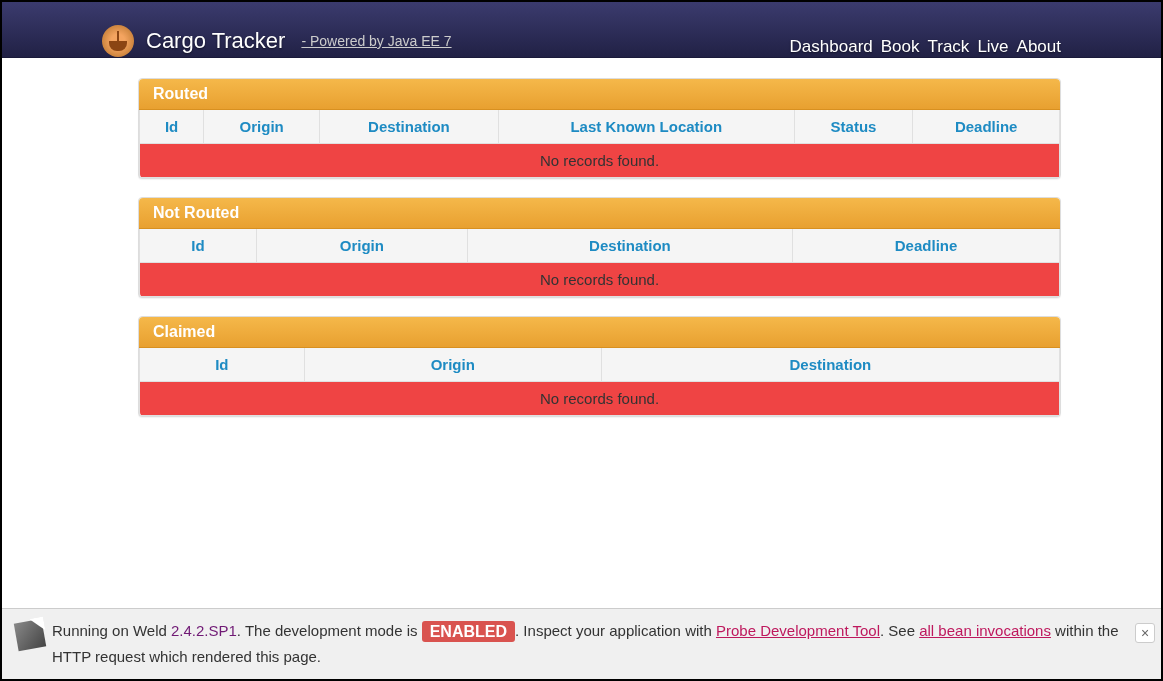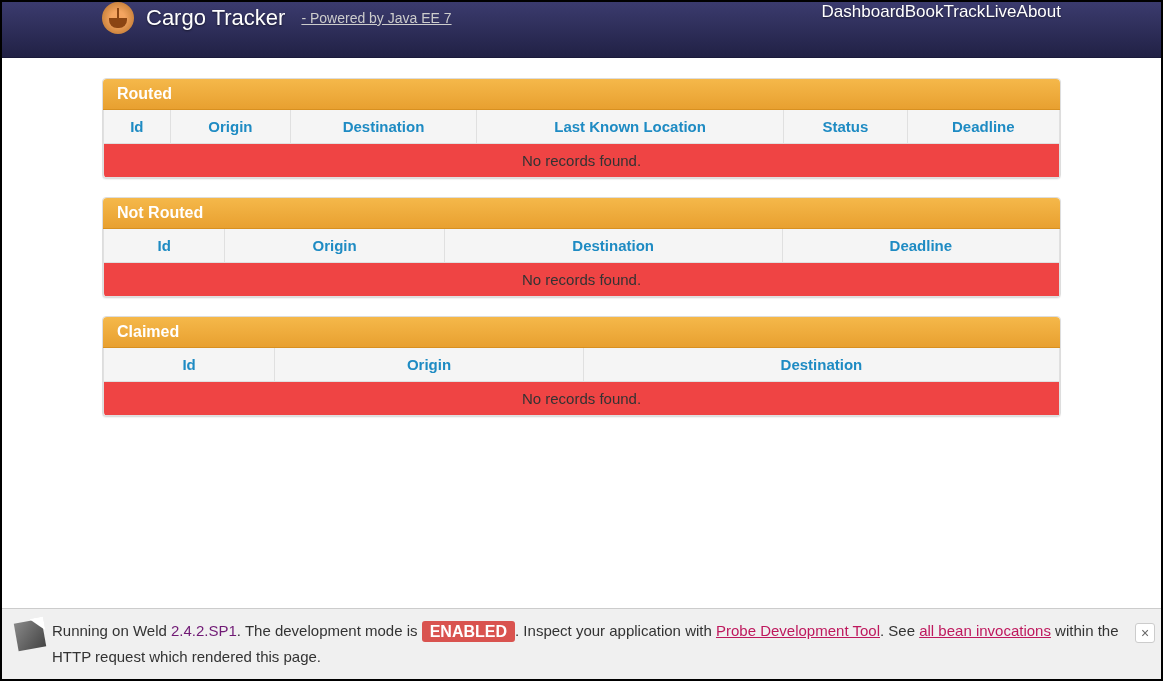--- a/index.html
+++ b/index.html
@@ -10,21 +10,21 @@
       height: 681px;
       border: 2px solid #000;
       position: relative;
       overflow: hidden;
     }
     .navbar {
       background: linear-gradient(to bottom, #3b3b6e 0%, #212145 100%);
       height: 56px;
       border-bottom: 1px solid #1a1a3a;
       display: flex;
-      align-items: flex-start;
+      align-items: flex-end;
       padding: 0 100px 0 100px;
     }
     .navbar-brand {
       display: flex;
       align-items: center;
       gap: 12px;
     }
     .logo {
       width: 32px;
       height: 32px;
@@ -60,32 +60,33 @@
     }
     .brand-subtitle {
       color: #ccc;
       font-size: 14px;
       margin-left: 4px;
       text-decoration: underline;
     }
     .nav-links {
       margin-left: auto;
       display: flex;
-      gap: 0;
+      gap: 8px;
       padding-left: 24px;
     }
     .nav-links a {
       color: #fff;
       text-decoration: none;
       font-size: 17px;
       text-shadow: 0 1px 2px rgba(0,0,0,0.5);
       cursor: pointer;
     }
     .content {
       padding: 20px 100px;
+      margin-left: 36px;
     }
     .panel {
       border: 1px solid #ddd;
       border-radius: 4px;
       margin-bottom: 18px;
       background: #fff;
       box-shadow: 0 1px 1px rgba(0,0,0,0.05);
     }
     .panel-header {
       background: linear-gradient(to bottom, #f5b84a 0%, #e8a030 100%);

